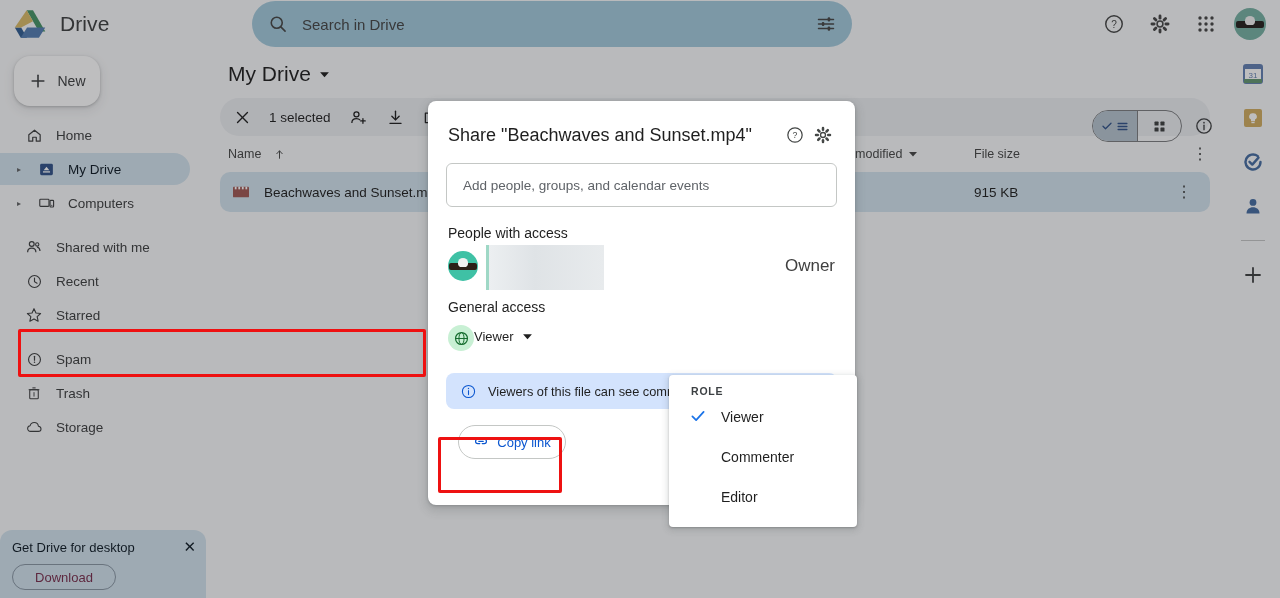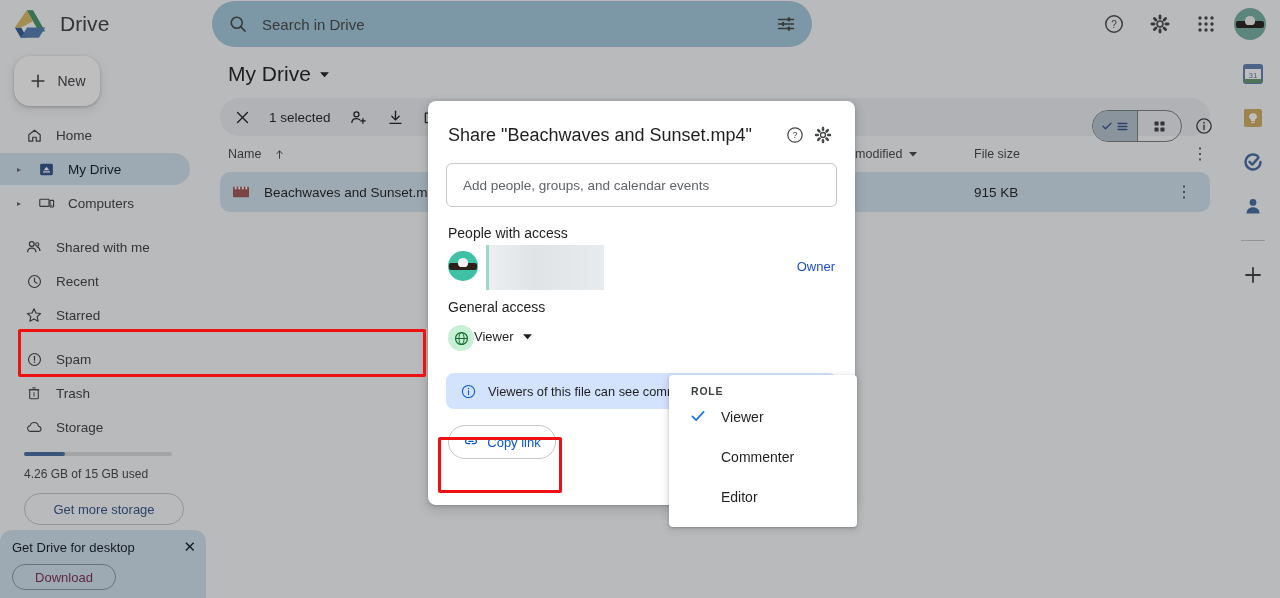--- a/index.html
+++ b/index.html
@@ -18,21 +18,21 @@
   }
   .scrim {
     position: absolute; inset: 0;
     background: rgba(32,33,36,0.22);
     z-index: 50;
   }
 
   
   .header {
     position: absolute; top: 0; left: 0; right: 0; height: 48px;
-    display: flex; align-items: center;
+    display: flex; align-items: center; gap: 40px;
   }
   .logo-wrap {
     display: flex; align-items: center; gap: 8px;
     width: 202px; padding-left: 14px;
   }
   .drive-logo { width: 38px; height: 34px; }
   .logo-text { font-size: 21px; color: #3c4043; letter-spacing: .1px; }
 
   .searchbar {
     margin-left: 10px;
@@ -185,21 +185,21 @@
     background:#f2f2f2;border-radius:50% 50% 40% 40%; z-index:1;
   }
   .p-info { margin-left: 12px; flex: 1; position: relative; }
   .p-name { font-size: 13.5px; color: #1f1f1f; font-weight: 500; }
   .p-mail { font-size: 12.5px; color: #444746; margin-top: 1px; }
   .redact {
     position: absolute; left: -4px; top: -6px; width: 118px; height: 45px;
     background: linear-gradient(90deg,#eceff1 0%,#dfe3e6 40%,#e8ebed 100%);
     border-left: 3px solid #9fd8c6;
   }
-  .p-role { font-size: 13px; color: #1d4ed8; }
+  .p-role { font-size: 17px; color: #404040; }
   .ga-hl {
     position: absolute; left: 18px; right: 0px; top: 329px; width: 408px; height: 48px;
     border: 3px solid #ee1111; border-radius: 2px; z-index: 80; pointer-events: none;
   }
   .ga-row { display: flex; align-items: flex-start; padding: 8px 20px 0 20px; }
   .globe {
     width: 26px; height: 26px; border-radius: 50%; background: #c8f0d4;
     display: flex; align-items: center; justify-content: center; flex: 0 0 26px;
     margin-top: 2px;
   }
@@ -207,21 +207,21 @@
   .ga-top { display: flex; align-items: center; gap: 7px; }
   .ga-title { font-size: 13.5px; color: #1f1f1f; font-weight: 500; }
   .ga-sub { font-size: 12.5px; color: #444746; margin-top: 3px; }
   .ga-right { display: flex; align-items: center; gap: 8px; font-size: 13px; color: #1f1f1f; margin-top: 6px;}
 
   .banner {
     margin: 22px 18px 0 18px; height: 36px; background: #d3e3fd;
     border-radius: 8px; display: flex; align-items: center; gap: 11px;
     padding: 0 14px; font-size: 12.8px; color: #1f1f1f;
   }
-  .dlg-foot { display: flex; align-items: center; padding: 16px 18px 0 20px; }
+  .dlg-foot { display: flex; align-items: center; padding: 16px 18px 0 30px; }
   .copy-link {
     width: 108px; height: 34px; border-radius: 17px; border: 1px solid #c4c7c5;
     display: flex; align-items: center; justify-content: center; gap: 8px;
     font-size: 13px; color: #0b57d0; font-weight: 500;
   }
   .copy-hl {
     position: absolute; left: 438px; top: 437px; width: 124px; height: 56px;
     border: 3px solid #ee1111; border-radius: 2px; z-index: 80; pointer-events: none;
   }
   .done-btn {
@@ -427,27 +427,20 @@
 
     <div class="nav-item noexp">
       <span class="nav-ico">
           <svg width="19" height="17" viewBox="0 0 24 24">
             <path d="M6.5 17.5 C4 17.5 2.3 15.6 2.3 13.4 C2.3 11.3 3.9 9.6 5.9 9.4 C6.5 6.8 8.8 5 11.6 5 C14.6 5 17.1 7.2 17.5 10.1 C19.6 10.3 21.2 12 21.2 14 C21.2 16 19.6 17.5 17.4 17.5 Z" fill="none" stroke="#3c4043" stroke-width="1.5" stroke-linejoin="round"></path>
           </svg>
         </span>
       <span>Storage</span>
     </div>
 
-    <div class="storage-wrap">
-      <div class="bar-track">
-          <div class="bar-fill" style="width: 41.44px;"></div>
-        </div>
-      <div class="storage-text">4.26 GB of 15 GB used</div>
-      <div class="storage-btn">Get more storage</div>
-    </div>
 
     <div class="promo">
       <div class="promo-title">Get Drive for desktop</div>
       <div class="promo-dl">Download</div>
       <div class="promo-x">✕</div>
     </div>
   </div>
 
   <div class="main">
     <div class="main-title">

